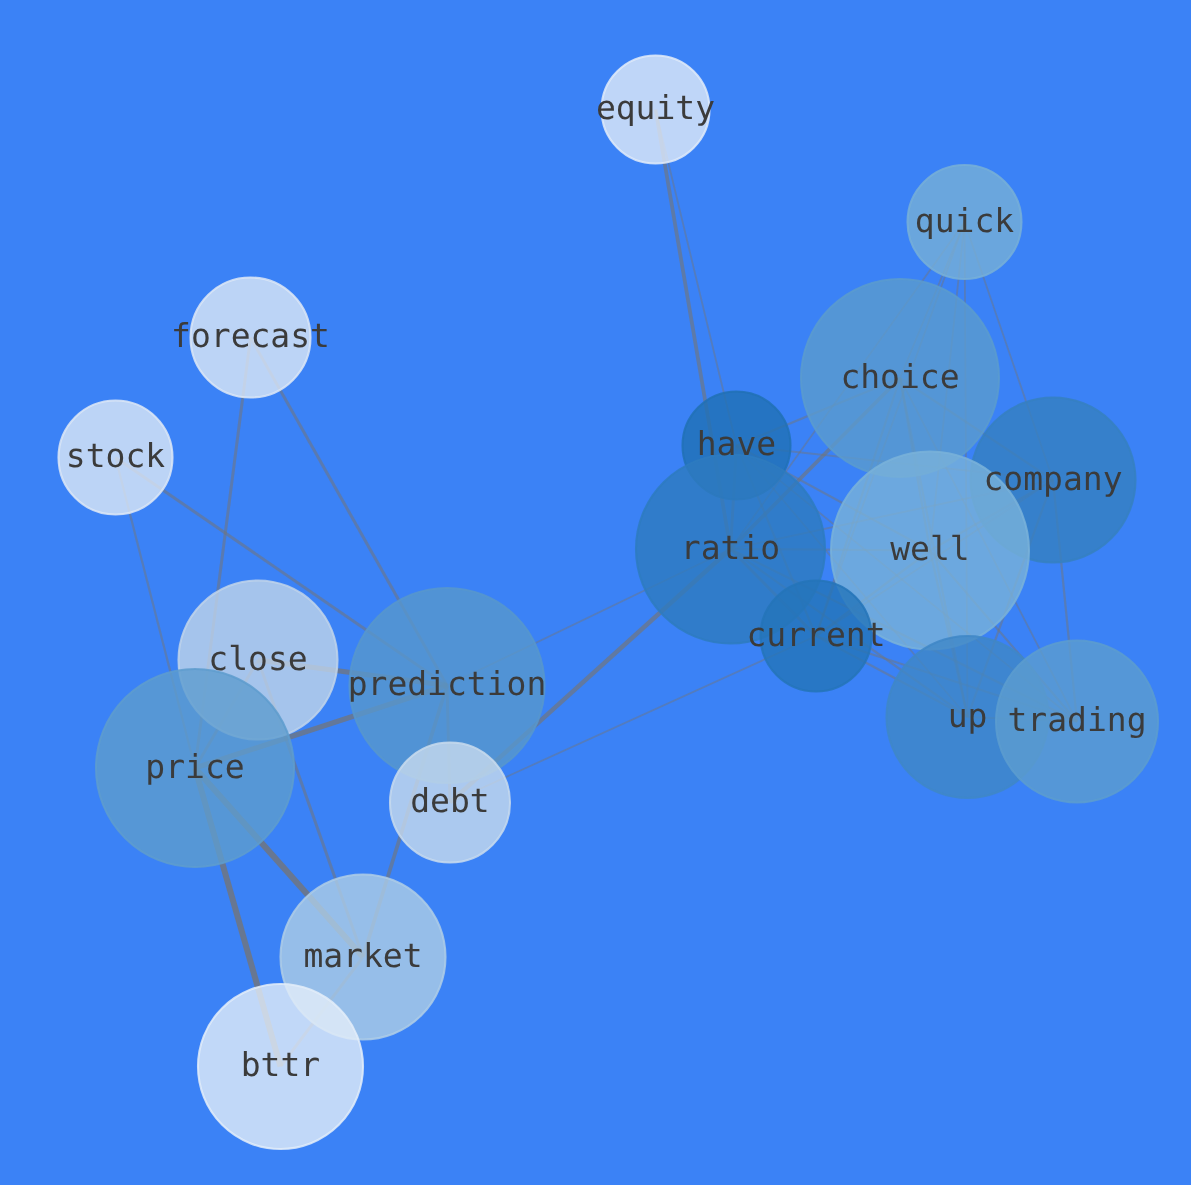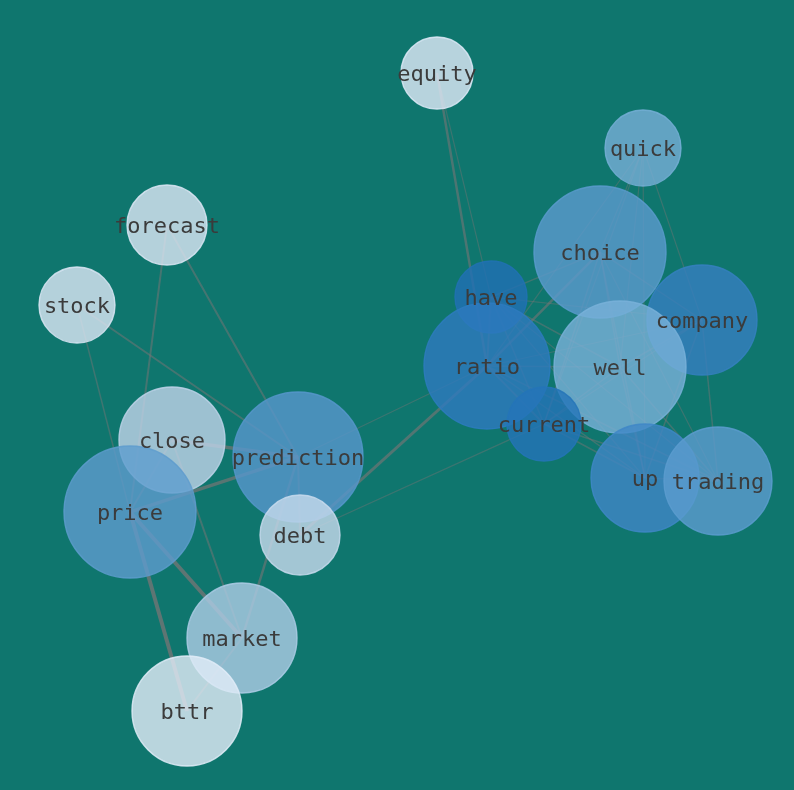--- a/index.html
+++ b/index.html
@@ -7,21 +7,21 @@
     padding: 0;
     background: #ffffff;
     width: 794px;
     height: 790px;
     overflow: hidden;
     font-family: "DejaVu Sans Mono", "Liberation Mono", monospace;
   }
   #figure {
     width: 794px;
     height: 790px;
-    background: #0f766e;
+    background: #3b82f6;
     position: relative;
   }
   svg { display: block; }
   .node-label {
     font-family: "DejaVu Sans Mono", "Liberation Mono", monospace;
     font-size: 22px;
     fill: #3b3b3b;
     text-anchor: middle;
     dominant-baseline: central;
   }

